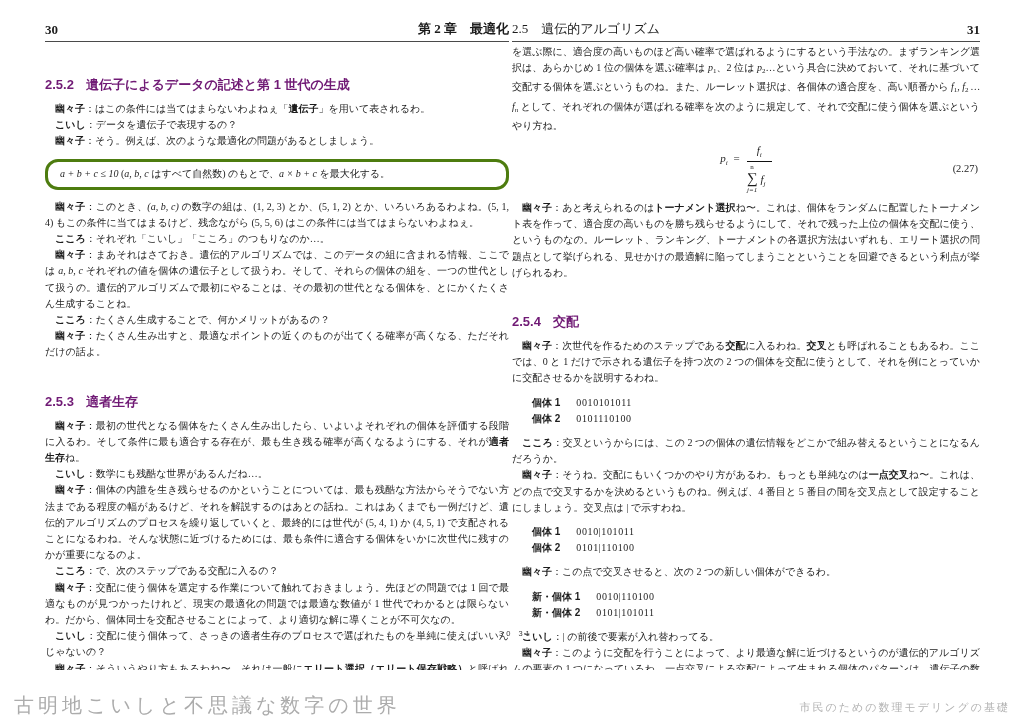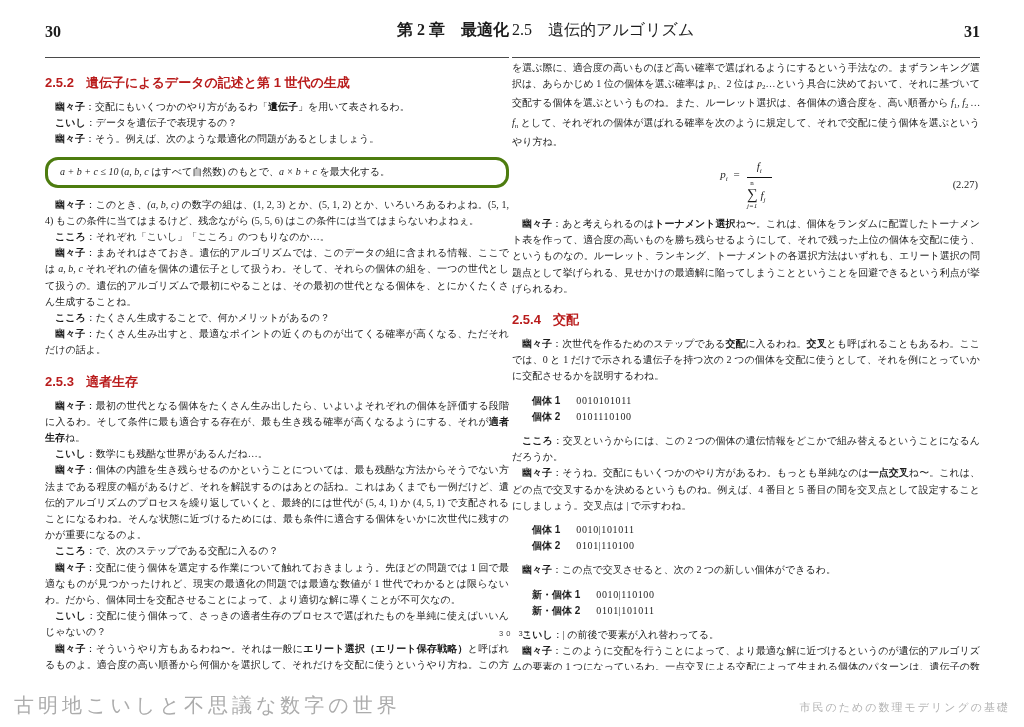--- a/index.html
+++ b/index.html
@@ -14,32 +14,32 @@
   .page{
     position:absolute;
     top:20px;
     height:650px;
     overflow:hidden;
   }
   .page-left{left:45px;width:464px;}
   .page-right{left:512px;width:468px;}
   .page-header{
     display:flex;justify-content:space-between;align-items:flex-end;
-    font-size:16px;
-    padding-bottom:16px;
+    font-size:13px;
+    padding-bottom:3px;
     border-bottom:1px solid #4a4a4a;
   }
   .hdr-bold{font-weight:bold;}
   .content{padding-top:2px;}
   .sec-heading{
     font-family:"Liberation Sans","DejaVu Sans",sans-serif;
     font-weight:bold;
     font-size:13px;
-    margin:14px 0 7px 0;
-    color:#b91c1c;
+    margin:32px 0 7px 0;
+    color:#701a75;
   }
   .sec-heading .sec-num{margin-right:12px;}
   p.dialog, p.para{
     margin:0;
     font-size:10px;
     line-height:16.2px;
     text-align:justify;
     text-justify:inter-ideograph;
   }
   p.dialog{text-indent:1em;}
@@ -132,21 +132,21 @@
 </head>
 <body>
 
 <div class="page page-left">
   <div class="page-header">
     <span class="hdr-bold">30</span>
     <span class="hdr-bold">第 2 章　最適化</span>
   </div>
   <div class="content">
       <div class="sec-heading"><span class="sec-num">2.5.2</span><span class="sec-title">遺伝子によるデータの記述と第 1 世代の生成</span></div>
-      <p class="dialog"><b class="speaker">幽々子</b>：<span>交配にもいくつかのやり方があるわ「</span><span class="sg-b">遺伝子</span><span>」を用いて表されるわ。</span></p>
+      <p class="dialog"><b class="speaker">幽々子</b>：<span>はこの条件には当てはまらないわよねぇ「</span><span class="sg-b">遺伝子</span><span>」を用いて表されるわ。</span></p>
       <p class="dialog"><b class="speaker">こいし</b>：<span>データを遺伝子で表現するの？</span></p>
       <p class="dialog"><b class="speaker">幽々子</b>：<span>そう。例えば、次のような最適化の問題があるとしましょう。</span></p>
       <div class="prob-box"><span class="sg-i">a + b + c ≤ 10 </span><span>(</span><span class="sg-i">a, b, c</span><span> はすべて自然数) のもとで、</span><span class="sg-i">a × b + c</span><span> を最大化する。</span></div>
       <p class="dialog"><b class="speaker">幽々子</b>：<span>このとき、</span><span class="sg-i">(a, b, c)</span><span> の数字の組は、(1, 2, 3) とか、(5, 1, 2) とか、いろいろあるわよね。(5, 1, 4) もこの条件に当てはまるけど、残念ながら (5, 5, 6) はこの条件には当てはまらないわよねぇ。</span></p>
       <p class="dialog"><b class="speaker">こころ</b>：<span>それぞれ「こいし」「こころ」のつもりなのか…。</span></p>
       <p class="dialog"><b class="speaker">幽々子</b>：<span>まあそれはさておき。遺伝的アルゴリズムでは、このデータの組に含まれる情報、ここでは </span><span class="sg-i">a, b, c</span><span> それぞれの値を個体の遺伝子として扱うわ。そして、それらの個体の組を、一つの世代として扱うの。遺伝的アルゴリズムで最初にやることは、その最初の世代となる個体を、とにかくたくさん生成することね。</span></p>
       <p class="dialog"><b class="speaker">こころ</b>：<span>たくさん生成することで、何かメリットがあるの？</span></p>
       <p class="dialog"><b class="speaker">幽々子</b>：<span>たくさん生み出すと、最適なポイントの近くのものが出てくる確率が高くなる、ただそれだけの話よ。</span></p>
       <div class="sec-heading"><span class="sec-num">2.5.3</span><span class="sec-title">適者生存</span></div>
       <p class="dialog"><b class="speaker">幽々子</b>：<span>最初の世代となる個体をたくさん生み出したら、いよいよそれぞれの個体を評価する段階に入るわ。そして条件に最も適合する存在が、最も生き残る確率が高くなるようにする、それが</span><span class="sg-b">適者生存</span><span>ね。</span></p>

